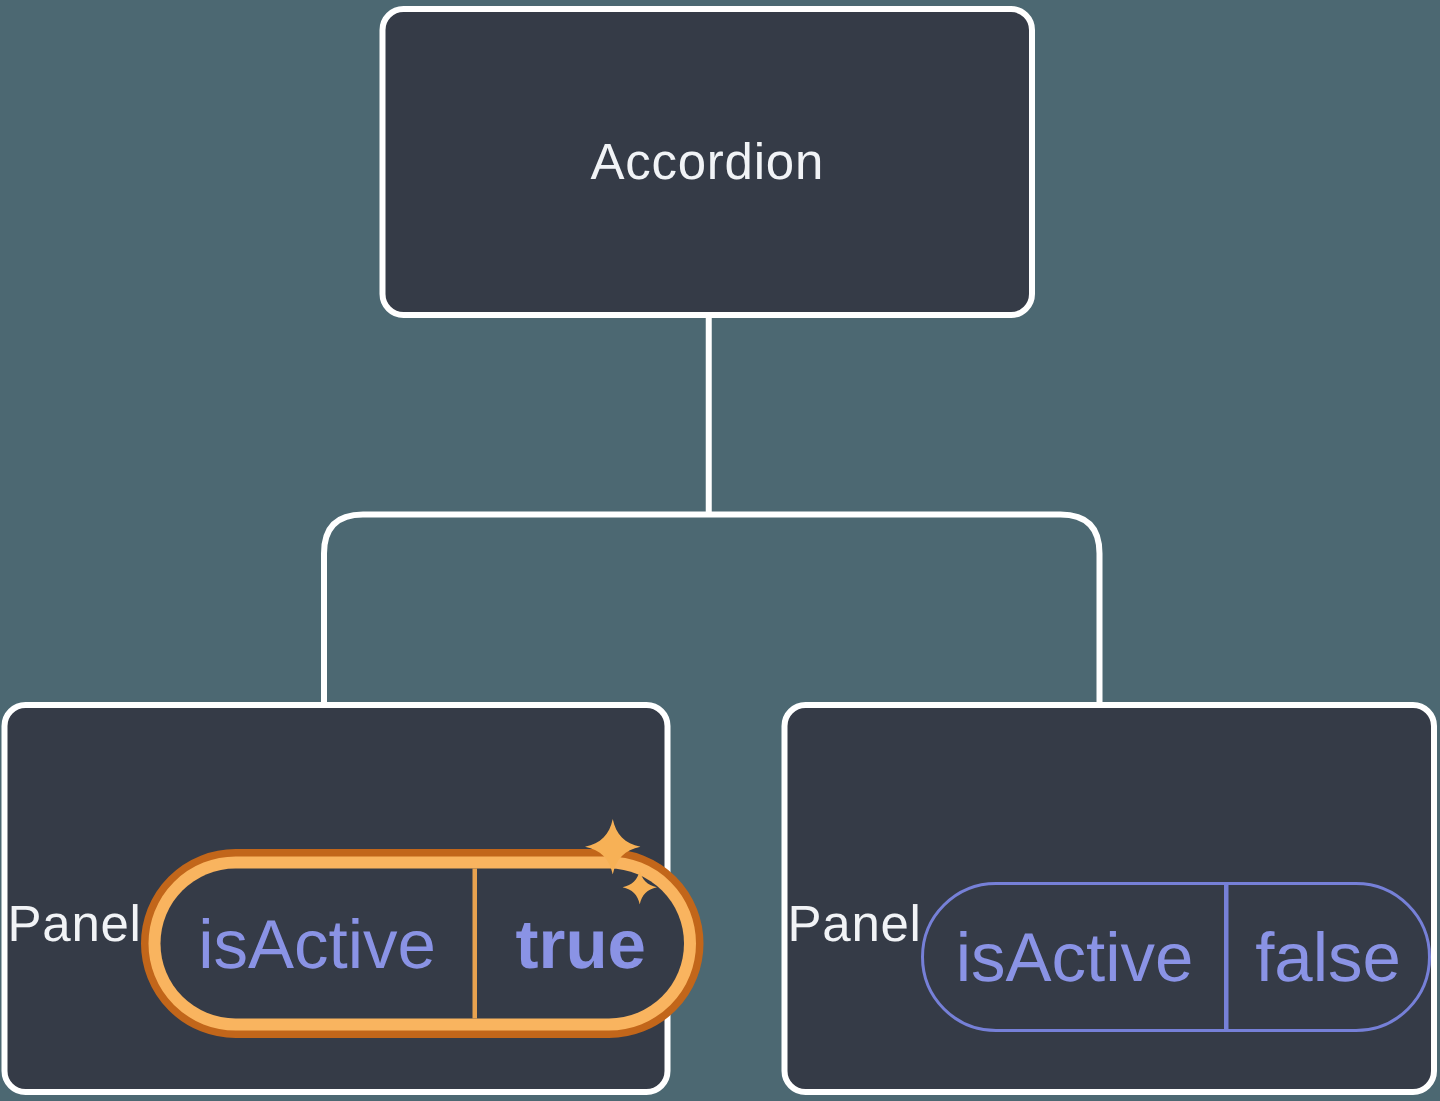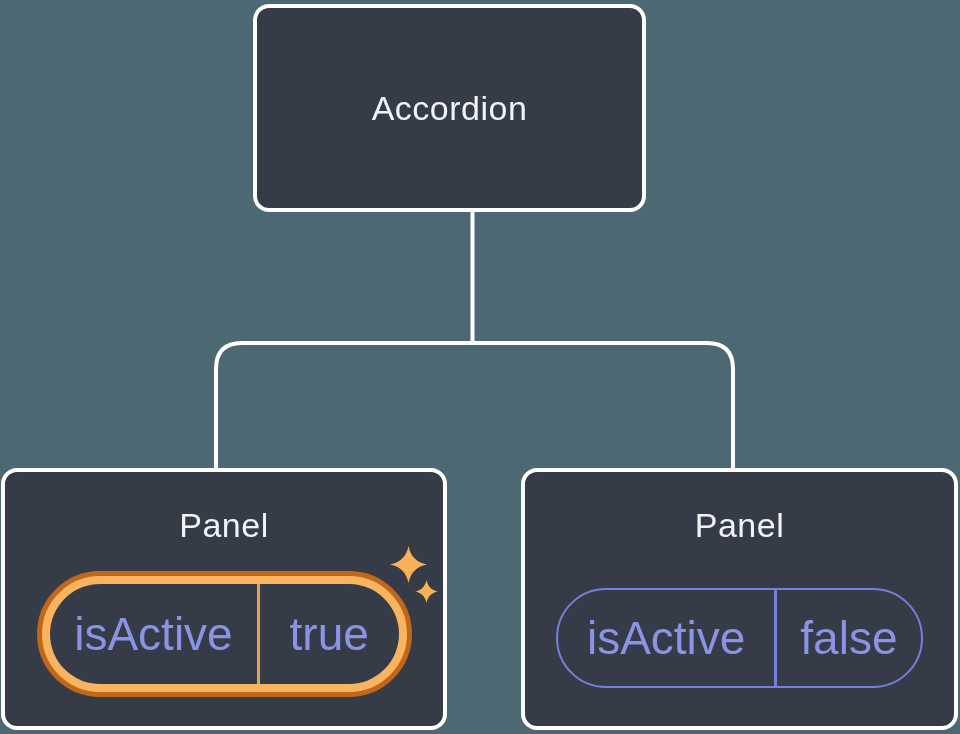--- a/index.html
+++ b/index.html
@@ -15,32 +15,32 @@
   svg.connector { position: absolute; left: 0; top: 0; }
 
   .node {
     position: absolute;
     background: #353B47;
     border: 4px solid #FFFFFF;
     border-radius: 16px;
     box-sizing: border-box;
   }
   #accordion-node {
-    left: 253px; top: 4px; width: 393px; height: 208px;
+    left: 253px; top: 4px; width: 437px; height: 208px;
     display: flex; align-items: center; justify-content: center;
   }
   .node-title {
     color: #F1F3F6;
     font-size: 34px;
     font-weight: 500;
     letter-spacing: 0.5px;
     text-align: center;
   }
   .panel {
-    display: flex; flex-direction: column; align-items: center;
+    display: flex; flex-direction: row; align-items: center;
     padding-top: 34px;
   }
   #panel-node-active  { left: 1px;   top: 468px; width: 446px; height: 262px; }
   #panel-node-inactive{ left: 521px; top: 468px; width: 437px; height: 262px; }
 
   
   .pill {
     width: 367px; height: 100px;
     border: 2.5px solid #7680D8;
     border-radius: 999px;
@@ -53,21 +53,21 @@
   }
   .cell-name  { flex: 1.5; }
   .cell-value { flex: 1; }
   .pill-divider { width: 2.5px; background: #7680D8; }
 
   .prop-text {
     color: #8A93E5;
     font-size: 46px;
     font-weight: 400;
   }
-  .prop-value-bold { font-weight: 400; }
+  .prop-value-bold { font-weight: 700; }
 
   
   .highlight-ring {
     margin-top: 26px;
     border: 5px solid #C2661A;
     background: #F9B45F;
     padding: 8px;
     border-radius: 999px;
     box-sizing: border-box;
     width: 375px; height: 126px;

